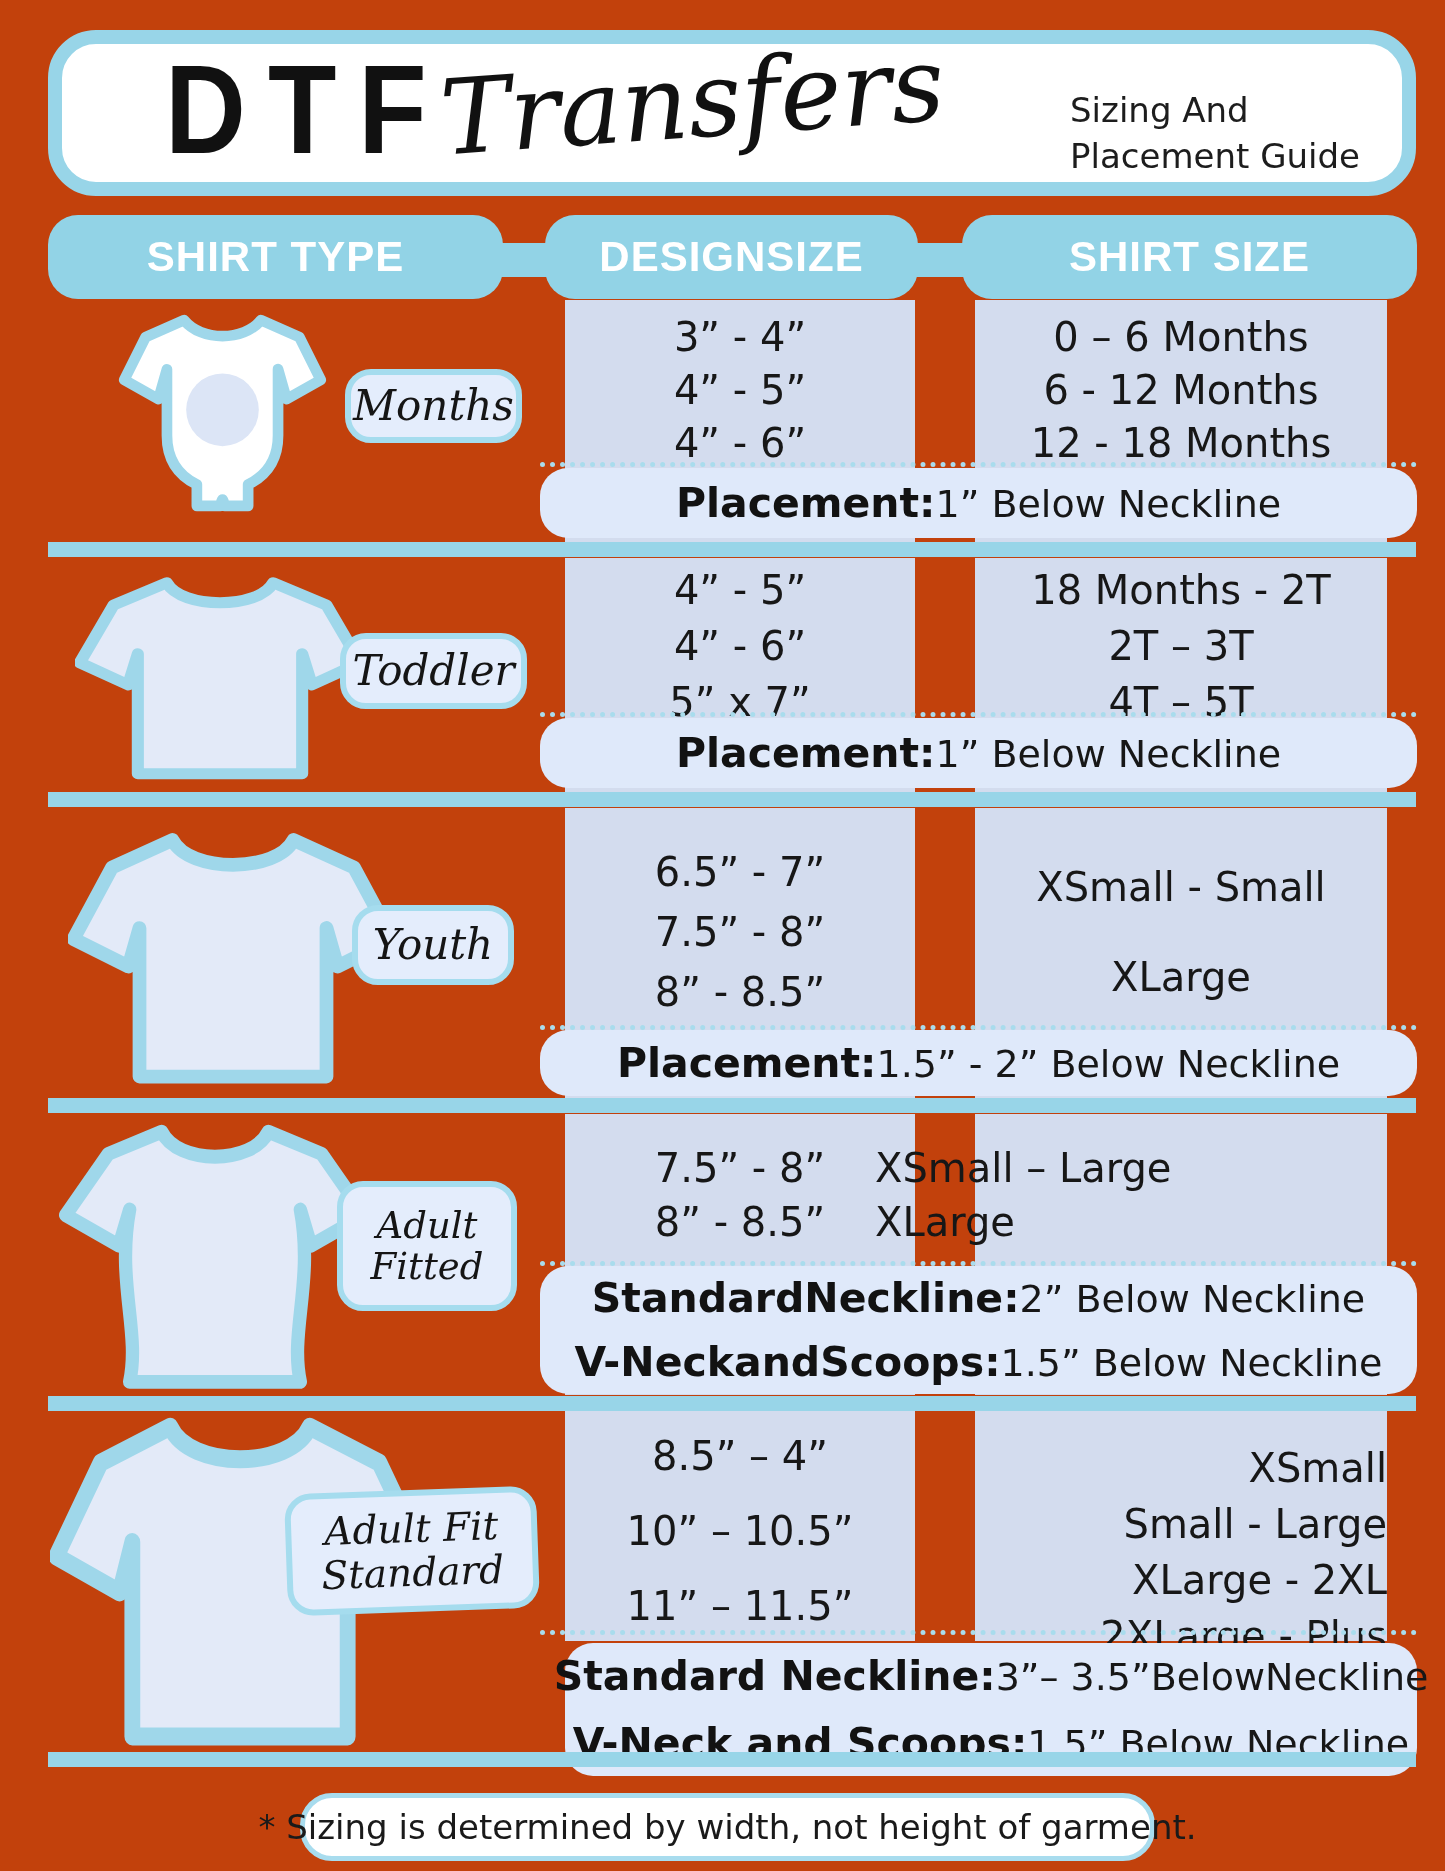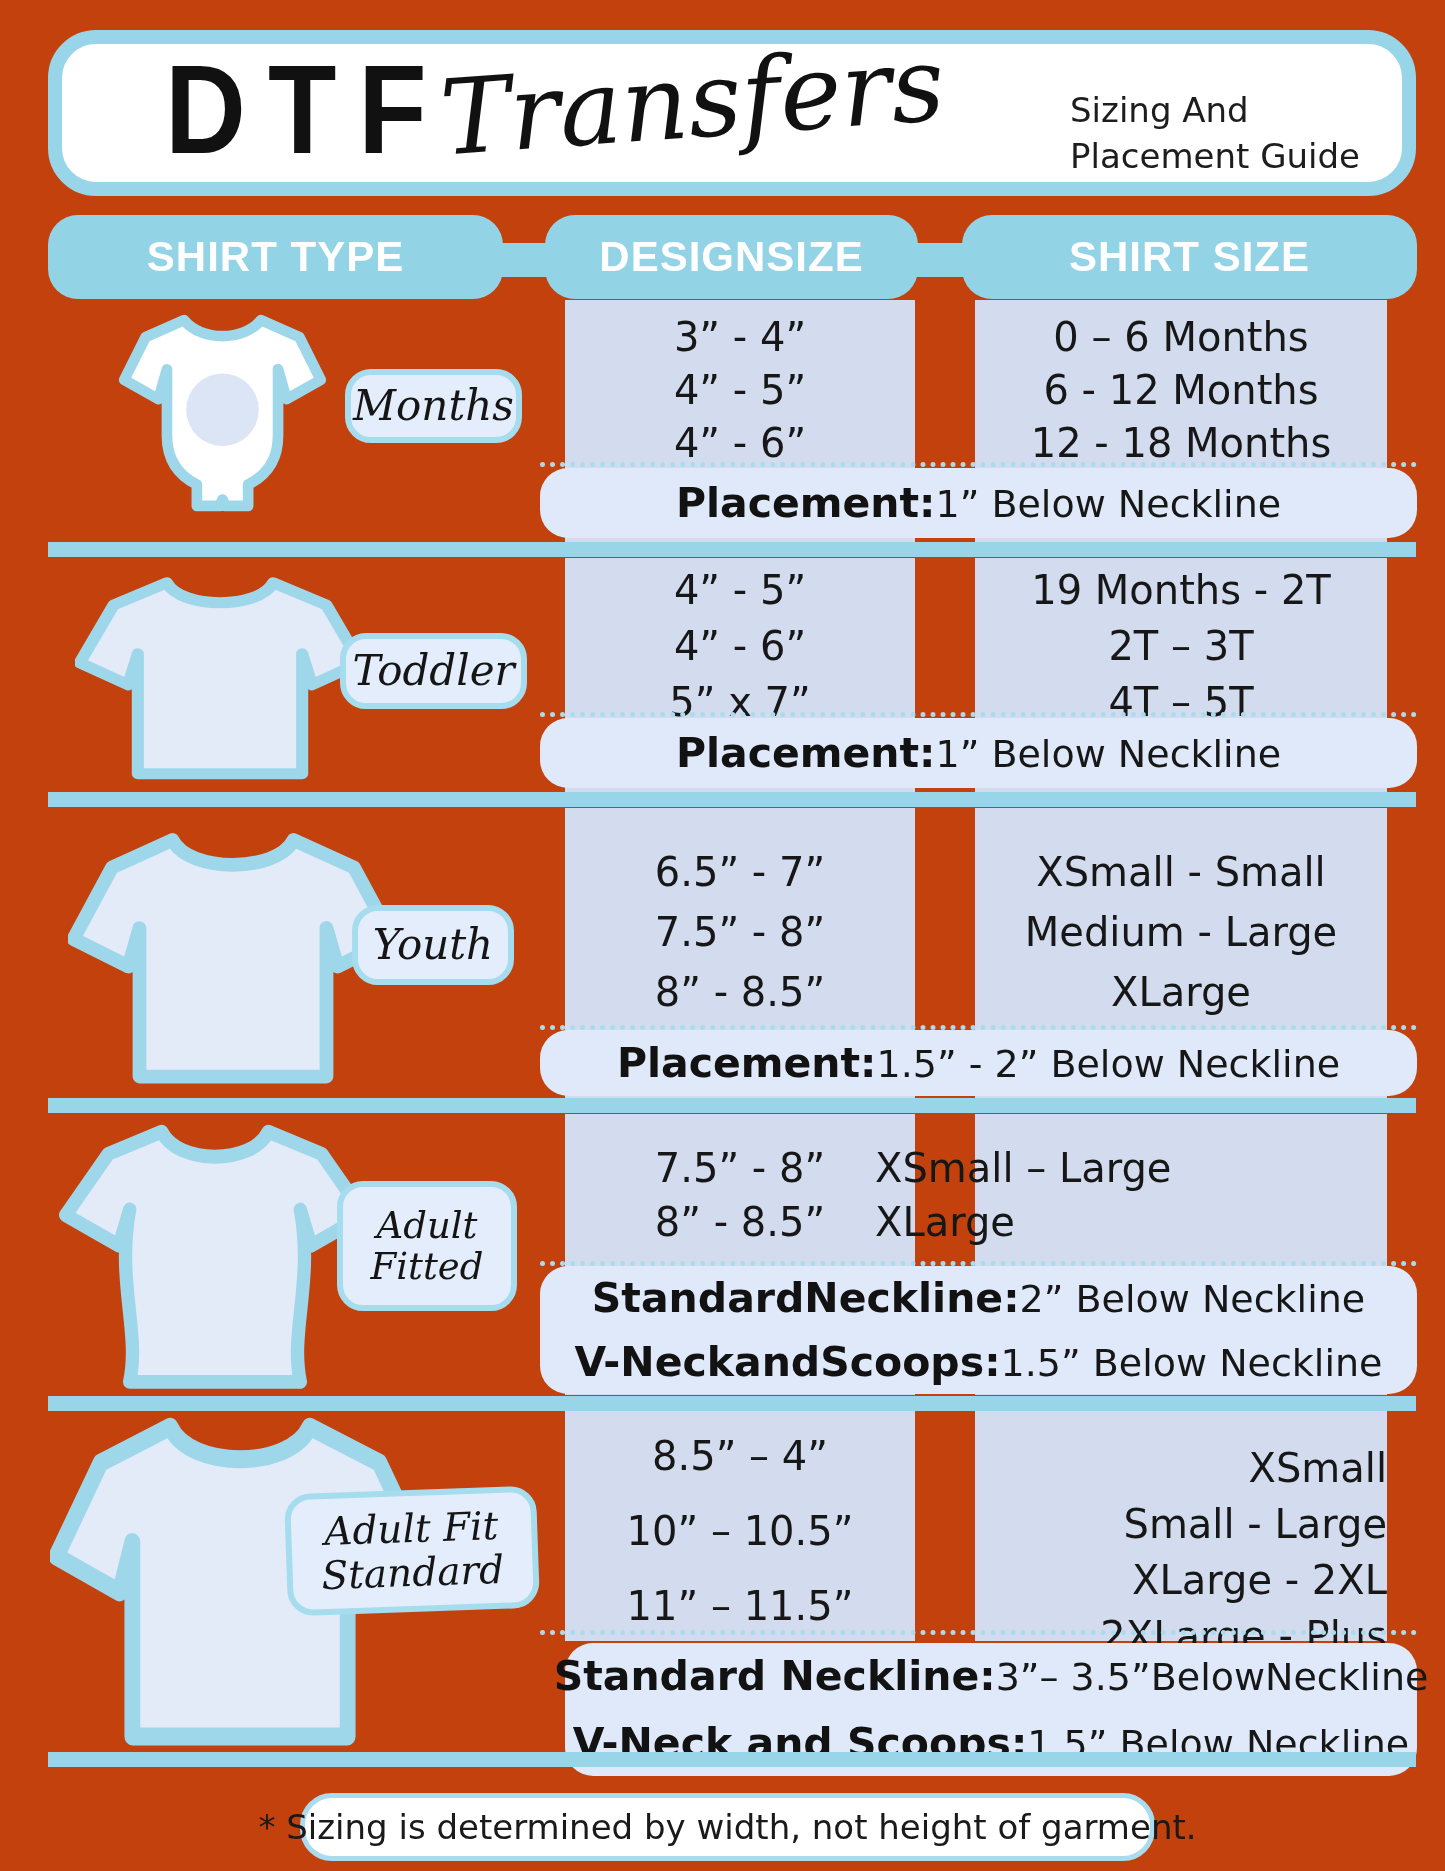--- a/index.html
+++ b/index.html
@@ -135,21 +135,21 @@
   </div>
   <div class="label-pill" style="left:340px;top:633px;width:175px;height:64px;font-size:42px;">
     <span>Toddler</span>
   </div>
   <div class="stack centered" style="left:565px;top:562px;width:350px;height:168px;">
     <div class="line">4” - 5”</div>
     <div class="line">4” - 6”</div>
     <div class="line">5” x 7”</div>
   </div>
   <div class="stack centered" style="left:975px;top:562px;width:412px;height:168px;">
-    <div class="line">19 Months - 2T</div>
+    <div class="line">18 Months - 2T</div>
     <div class="line">2T – 3T</div>
     <div class="line">4T – 5T</div>
   </div>
   <div class="dotted" style="top:712px;"></div>
   <div class="pill" style="top:718px;height:70px;">
     <div class="pill-row">
       <span class="pill-label">Placement:</span>
       <span class="pill-value">1” Below Neckline</span>
     </div>
   </div>
@@ -163,21 +163,20 @@
   <div class="label-pill" style="left:352px;top:905px;width:150px;height:68px;font-size:42px;">
     <span>Youth</span>
   </div>
   <div class="stack centered" style="left:565px;top:842px;width:350px;height:180px;">
     <div class="line">6.5” - 7”</div>
     <div class="line">7.5” - 8”</div>
     <div class="line">8” - 8.5”</div>
   </div>
   <div class="stack centered" style="left:975px;top:842px;width:412px;height:180px;">
     <div class="line">XSmall - Small</div>
-    <div class="line">Medium - Large</div>
     <div class="line">XLarge</div>
   </div>
   <div class="dotted" style="top:1025px;"></div>
   <div class="pill" style="top:1030px;height:66px;">
     <div class="pill-row">
       <span class="pill-label">Placement:</span>
       <span class="pill-value">1.5” - 2” Below Neckline</span>
     </div>
   </div>
   <div class="sep" style="top:1098px;"></div>

